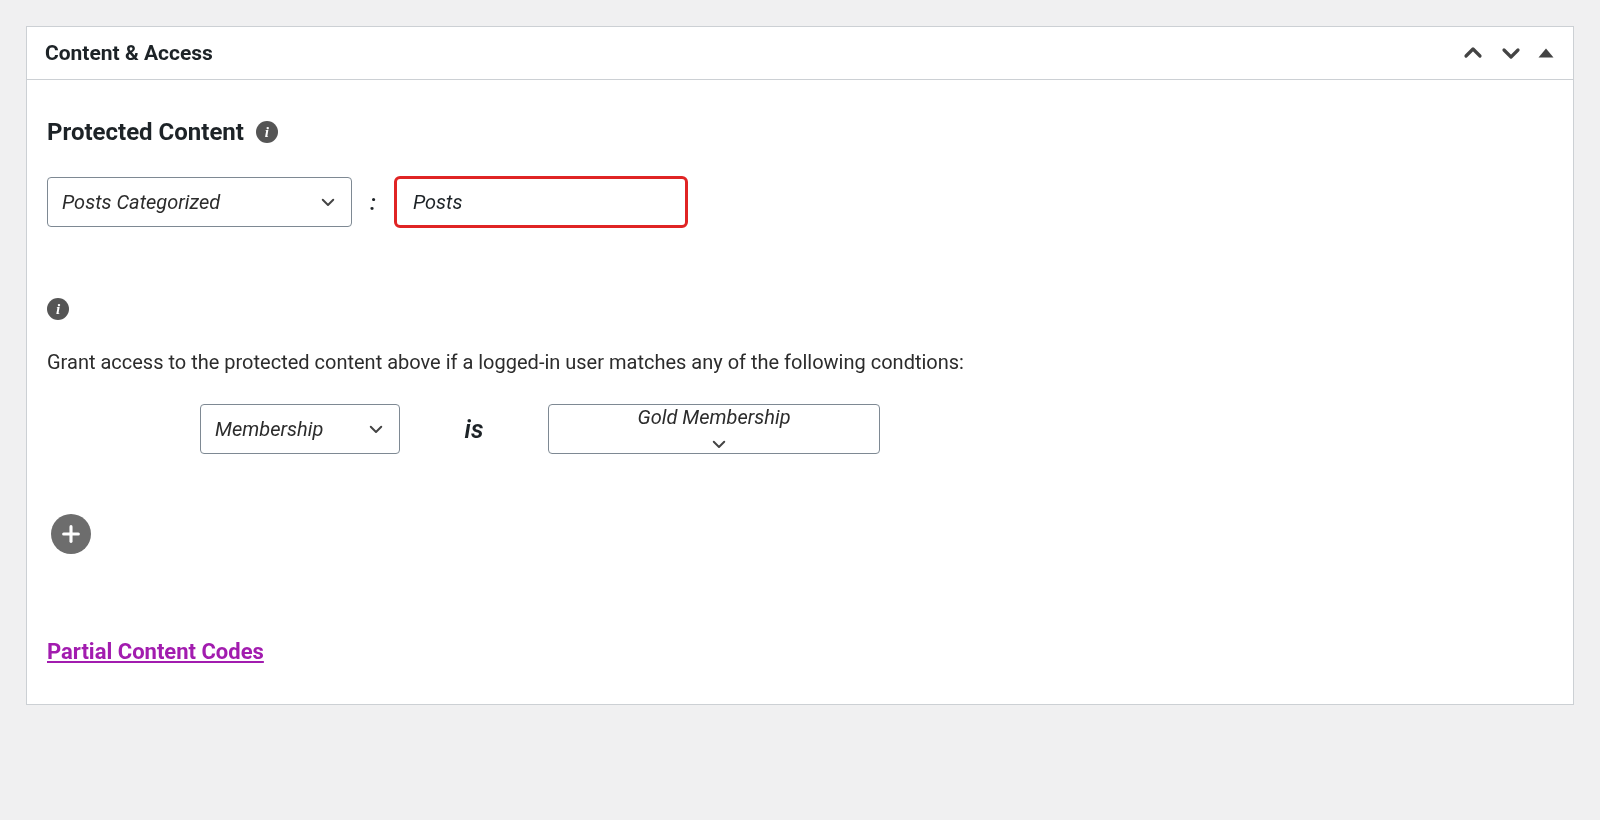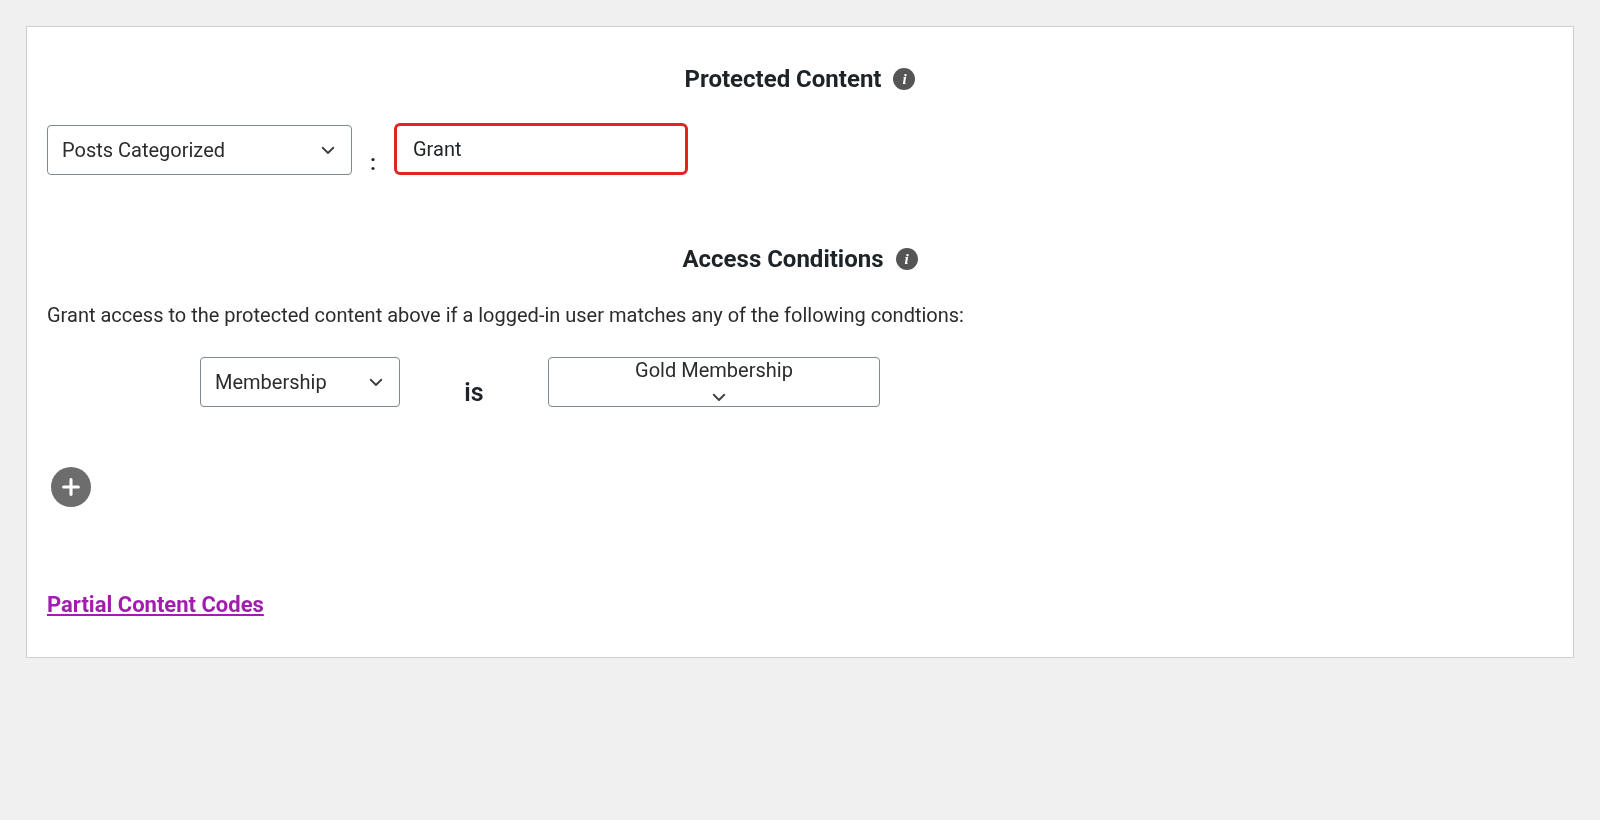--- a/index.html
+++ b/index.html
@@ -34,39 +34,39 @@
   .panel-body {
     padding: 28px 20px 40px 20px;
   }
   .section-title {
     font-size: 24px;
     font-weight: 700;
     display: flex;
     align-items: center;
     gap: 12px;
     margin: 10px 0 30px 0;
-    justify-content: center;
   }
   .info-icon {
     width: 22px; height: 22px;
     border-radius: 50%;
     background: #555;
     color: #fff;
     font-family: Georgia, "Times New Roman", serif;
     font-style: italic;
     font-weight: 700;
     font-size: 15px;
     line-height: 22px;
     text-align: center;
     flex: 0 0 auto;
   }
   .rule-row {
     display: flex;
-    align-items: flex-end;
+    align-items: center;
     gap: 14px;
+    font-style: italic;
   }
   .rule-row.indented { margin-left: 120px; }
   .select-like {
     display: flex;
     align-items: center;
     justify-content: space-between;
     border: 1px solid #7e8993;
     border-radius: 4px;
     background: #fff;
     height: 50px;
@@ -120,45 +120,64 @@
     font-size: 22px;
     font-weight: 700;
     text-decoration: underline;
     cursor: pointer;
   }
 </style>
 </head>
 <body>
 
 <div class="panel">
+  <div class="panel-header">
+    <div class="panel-title">Content &amp; Access</div>
+    <div class="panel-controls">
+      <span>
+        <svg width="24" height="24" viewBox="0 0 24 24" fill="none" stroke="#444" stroke-width="3.2" stroke-linecap="round" stroke-linejoin="round">
+            <polyline points="5 15 12 8 19 15"></polyline>
+          </svg>
+      </span>
+      <span>
+        <svg width="24" height="24" viewBox="0 0 24 24" fill="none" stroke="#444" stroke-width="3.2" stroke-linecap="round" stroke-linejoin="round">
+            <polyline points="5 9 12 16 19 9"></polyline>
+          </svg>
+      </span>
+      <span>
+        <svg width="18" height="18" viewBox="0 0 24 24" fill="#444">
+            <polygon points="12 6 22 18 2 18"></polygon>
+          </svg>
+      </span>
+    </div>
+  </div>
 
   <div class="panel-body">
 
     <div class="section-title">
       <span>Protected Content</span>
       <span class="info-icon">i</span>
     </div>
 
     <div class="rule-row">
       <div class="select-like w1">
         <span>Posts Categorized</span>
         <svg width="18" height="18" viewBox="0 0 24 24" fill="none" stroke="#444" stroke-width="2.6" stroke-linecap="round" stroke-linejoin="round">
             <polyline points="5 9 12 16 19 9"></polyline>
           </svg>
       </div>
       <span class="colon">:</span>
       <div class="value-box">
-        <span>Grant</span>
+        <span>Posts</span>
       </div>
     </div>
 
     <div class="spacer-lg"></div>
 
     <div class="section-title">
-      <span>Access Conditions</span>
       <span class="info-icon">i</span>
     </div>
 
     <p class="desc">Grant access to the protected content above if a logged-in user matches any of the following condtions:</p>
 
     <div class="rule-row indented">
       <div class="select-like w2">
         <span>Membership</span>
         <svg width="18" height="18" viewBox="0 0 24 24" fill="none" stroke="#444" stroke-width="2.6" stroke-linecap="round" stroke-linejoin="round">
             <polyline points="5 9 12 16 19 9"></polyline>

